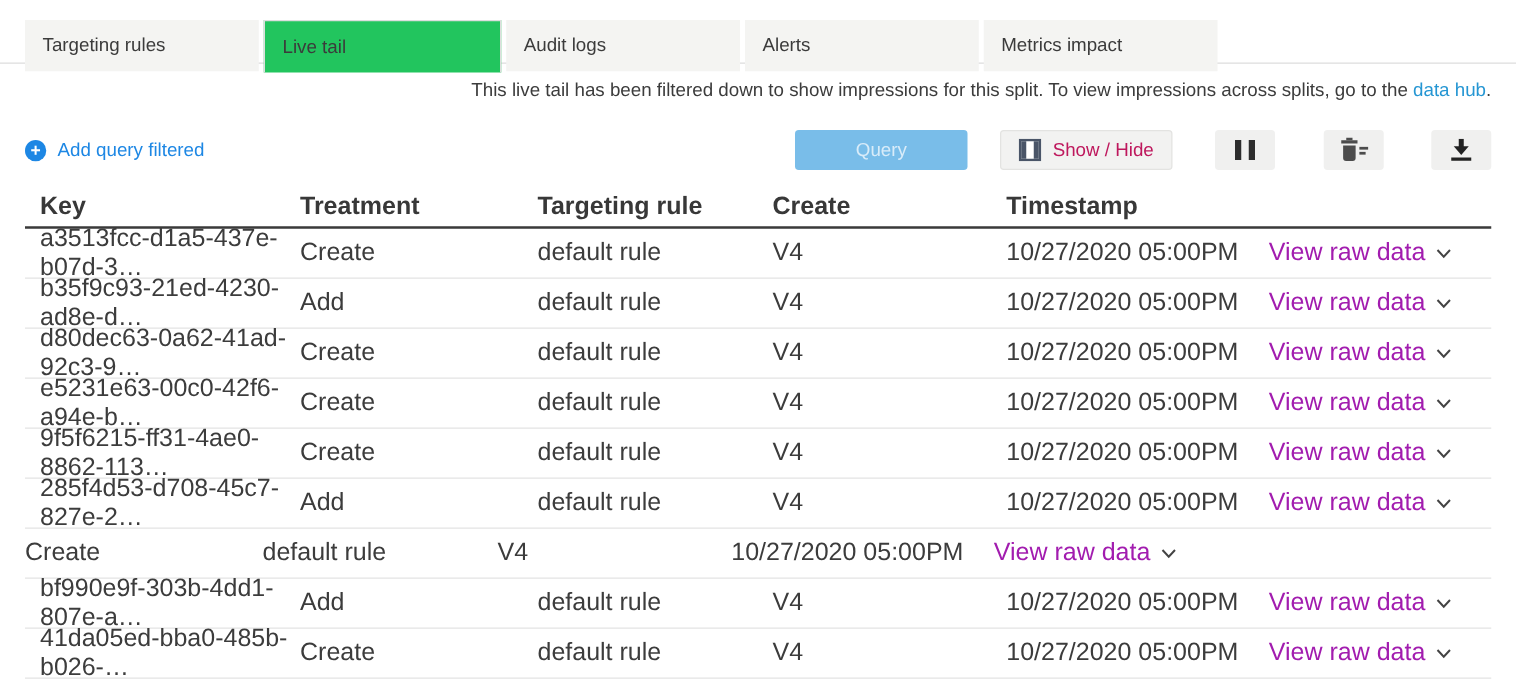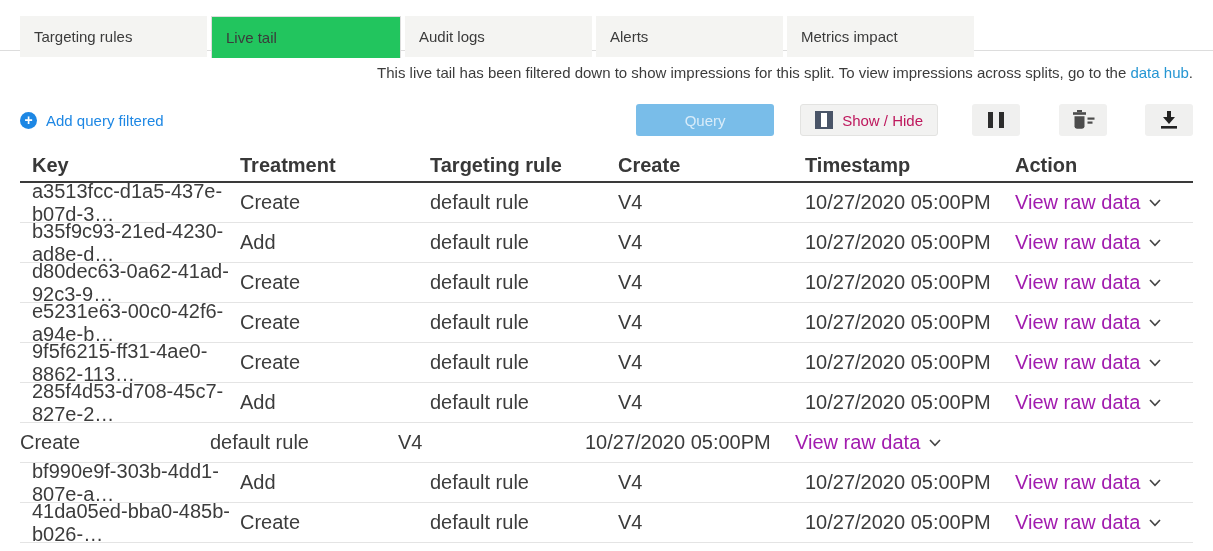--- a/index.html
+++ b/index.html
@@ -115,21 +115,20 @@
 </div>
 
 <div class="table">
   <div class="thead">
     <div class="tr">
       <div class="th col-key">Key</div>
       <div class="th col-treatment">Treatment</div>
       <div class="th col-rule">Targeting rule</div>
       <div class="th col-version">Create</div>
       <div class="th col-timestamp">Timestamp</div>
-      <div class="th col-action">Action</div>
     </div>
   </div>
   <div class="tbody" id="tbody">
   <div class="tr">
     <div class="td col-key">a3513fcc-d1a5-437e-b07d-3…</div>
     <div class="td col-treatment">Create</div>
     <div class="td col-rule">default rule</div>
     <div class="td col-version">V4</div>
     <div class="td col-timestamp">10/27/2020 05:00PM</div>
     <div class="td col-action">

